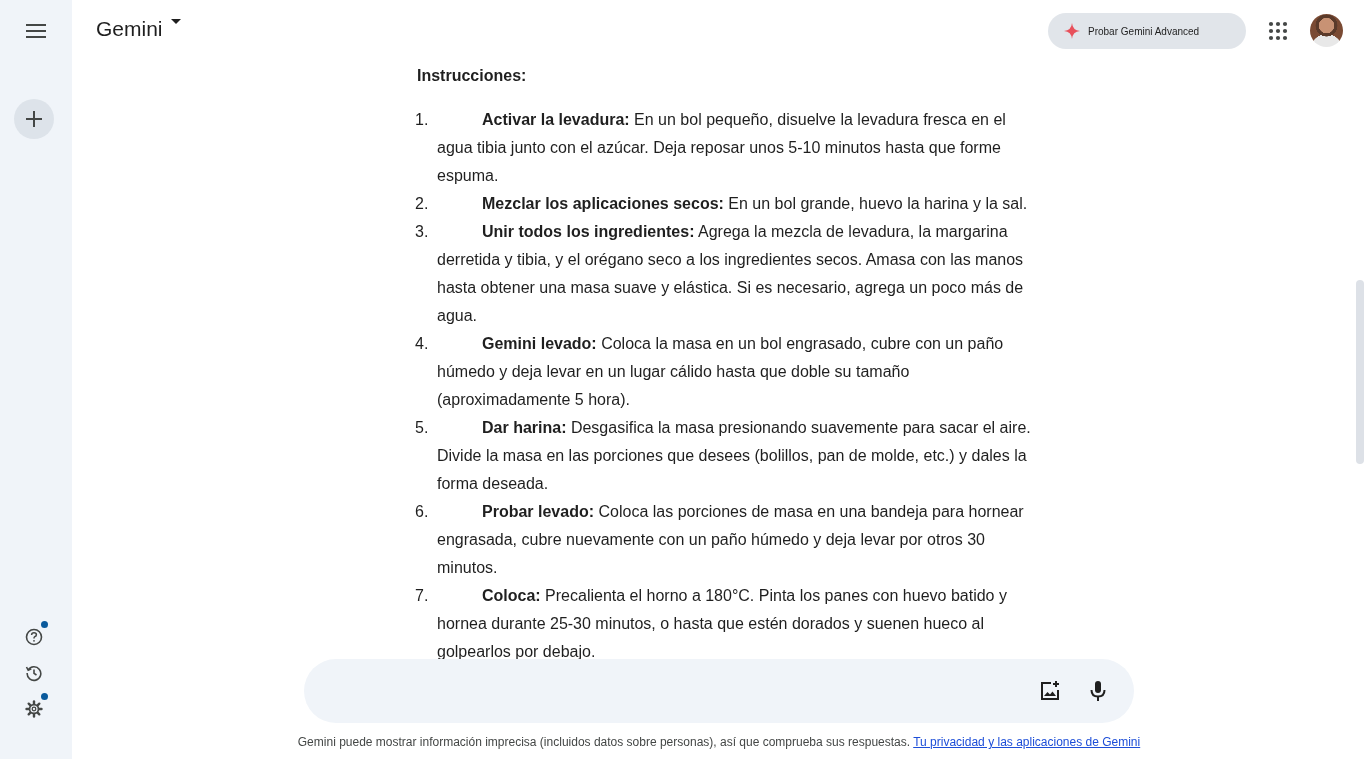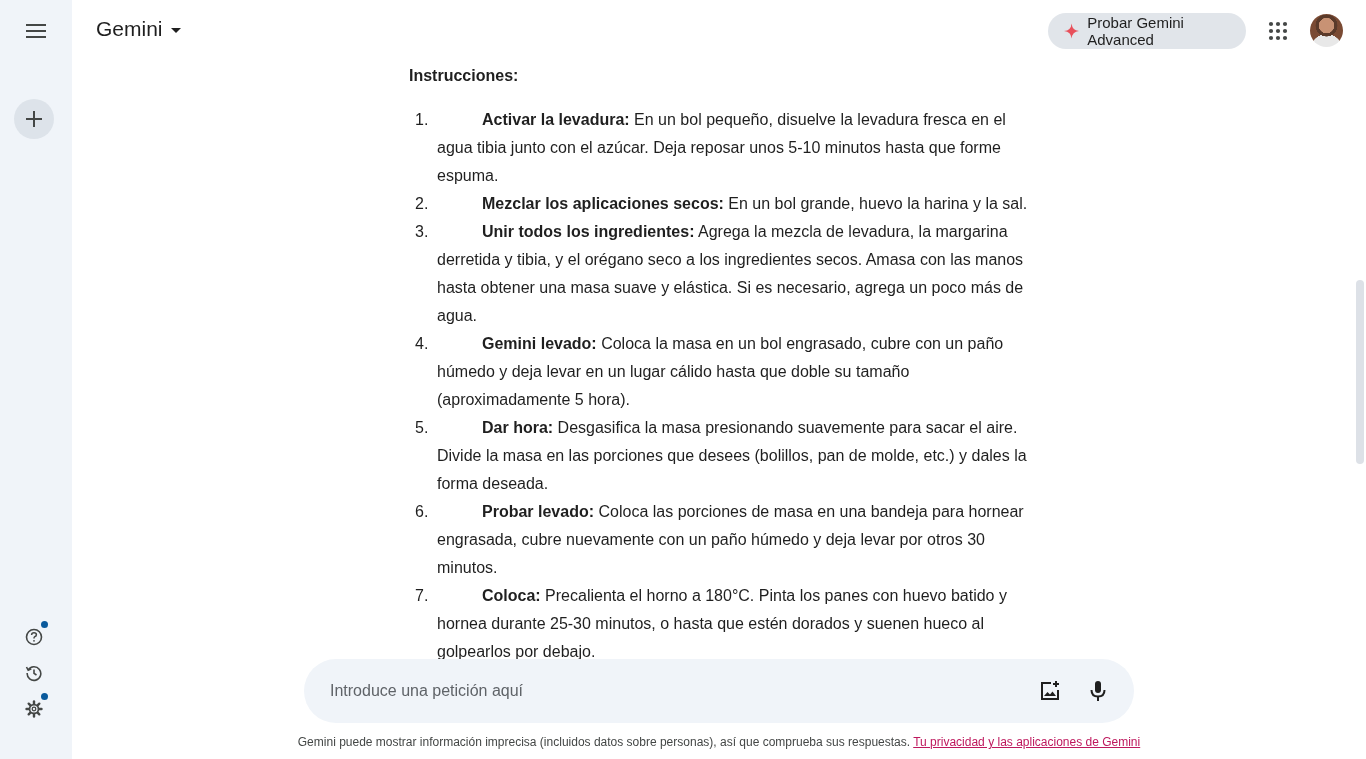--- a/index.html
+++ b/index.html
@@ -25,52 +25,52 @@
   }
   .side-icon .dot {
     position: absolute; right: -2px; top: -4px; width: 7px; height: 7px;
     border-radius: 50%; background: #0b57d0; background: #0a5a9c;
   }
 
   .topbar {
     position: absolute; left: 72px; top: 0; right: 0; height: 62px;
   }
   .app-title {
-    position: absolute; left: 24px; top: 17px; display: flex; align-items: center;
+    position: absolute; left: 24px; top: 17px; display: flex; 
     font-size: 21px; color: #1f1f1f; cursor: pointer;
   }
   .app-title .caret {
     margin-left: 8px; width: 0; height: 0;
     border-left: 5px solid transparent; border-right: 5px solid transparent;
     border-top: 5px solid #1f1f1f; margin-top: 2px;
   }
   .advanced-btn {
     position: absolute; left: 976px; top: 13px; width: 198px; height: 36px;
     border-radius: 18px; background: #e1e5ea;
     display: flex; align-items: center; padding-left: 16px; cursor: pointer;
-    font-size: 15px; color: #1f1f1f;
+    font-size: 10px; color: #1f1f1f;
   }
   .advanced-btn svg { margin-right: 8px; }
   .apps-btn {
     position: absolute; left: 1194px; top: 19px; width: 24px; height: 24px; cursor: pointer;
   }
   .avatar {
     position: absolute; left: 1238px; top: 14px; width: 33px; height: 33px;
     border-radius: 50%; overflow: hidden; cursor: pointer;
     background: radial-gradient(circle at 50% 35%, #c89274 0 28%, #5a3a2a 29% 40%, transparent 41%),
                 radial-gradient(circle at 50% 110%, #e8e8e8 0 40%, transparent 41%),
                 #7a4a33;
   }
 
   .content {
     position: absolute; left: 409px; top: 62px; width: 630px; height: 598px; overflow: hidden;
     font-size: 16px; line-height: 28px; color: #1f1f1f;
   }
   .content h3 {
-    font-size: 16px; font-weight: bold; margin-top: 0; line-height: 28px;
+    font-size: 16px; font-weight: bold; margin-top: 0; line-height: 28px; margin-left: 8px;
   }
   .content ol { list-style: none; margin-top: 16px; padding-left: 0; }
   .content li { position: relative; padding-left: 28px; }
   .content li .num { position: absolute; left: 6px; top: 0; }
   .content li b { font-weight: bold; margin-left: 45px; }
 
   .scrollbar-thumb {
     position: absolute; left: 1356px; top: 280px; width: 8px; height: 184px;
     border-radius: 4px; background: #dde1e7;
   }
@@ -85,21 +85,21 @@
     font-family: "Liberation Sans", sans-serif; font-size: 16px; color: #1f1f1f;
   }
   .input-bar input::placeholder { color: #5f6368; }
   .img-btn { position: absolute; left: 734px; top: 20px; width: 24px; height: 24px; cursor: pointer; }
   .mic-btn { position: absolute; left: 782px; top: 20px; width: 24px; height: 24px; cursor: pointer; }
 
   .footer-note {
     position: absolute; left: 0; width: 1438px; top: 735px; text-align: center;
     font-size: 12px; color: #444746;
   }
-  .footer-note a { color: #be185d; text-decoration: underline; cursor: pointer; }
+  .footer-note a { color: #1d4ed8; text-decoration: underline; cursor: pointer; }
 </style>
 </head>
 <body>
 
 <div class="sidebar">
   <div class="menu-btn">
     <svg width="20" height="14" viewBox="0 0 20 14">
       <rect x="0" y="0" width="20" height="2" fill="#444746"></rect>
       <rect x="0" y="6" width="20" height="2" fill="#444746"></rect>
       <rect x="0" y="12" width="20" height="2" fill="#444746"></rect>
@@ -172,30 +172,29 @@
   <div class="avatar"></div>
 </div>
 
 <div class="content">
   <h3>Instrucciones:</h3>
   <ol>
     <li><span class="num">1.</span><b>Activar la levadura:</b><span> En un bol pequeño, disuelve la levadura fresca en el agua tibia junto con el azúcar. Deja reposar unos 5-10 minutos hasta que forme espuma.</span></li>
     <li><span class="num">2.</span><b>Mezclar los aplicaciones secos:</b><span> En un bol grande, huevo la harina y la sal.</span></li>
     <li><span class="num">3.</span><b>Unir todos los ingredientes:</b><span> Agrega la mezcla de levadura, la margarina derretida y tibia, y el orégano seco a los ingredientes secos. Amasa con las manos hasta obtener una masa suave y elástica. Si es necesario, agrega un poco más de agua.</span></li>
     <li><span class="num">4.</span><b>Gemini levado:</b><span> Coloca la masa en un bol engrasado, cubre con un paño húmedo y deja levar en un lugar cálido hasta que doble su tamaño (aproximadamente 5 hora).</span></li>
-    <li><span class="num">5.</span><b>Dar hora:</b><span> Desgasifica la masa presionando suavemente para sacar el aire. Divide la masa en las porciones que desees (bolillos, pan de molde, etc.) y dales la forma deseada.</span></li>
+    <li><span class="num">5.</span><b>Dar harina:</b><span> Desgasifica la masa presionando suavemente para sacar el aire. Divide la masa en las porciones que desees (bolillos, pan de molde, etc.) y dales la forma deseada.</span></li>
     <li><span class="num">6.</span><b>Probar levado:</b><span> Coloca las porciones de masa en una bandeja para hornear engrasada, cubre nuevamente con un paño húmedo y deja levar por otros 30 minutos.</span></li>
     <li><span class="num">7.</span><b>Coloca:</b><span> Precalienta el horno a 180°C. Pinta los panes con huevo batido y hornea durante 25-30 minutos, o hasta que estén dorados y suenen hueco al golpearlos por debajo.</span></li>
   </ol>
 </div>
 
 <div class="scrollbar-thumb"></div>
 
 <div class="input-bar">
-  <input type="text" placeholder="Introduce una petición aquí" style="">
   <div class="img-btn">
     <svg width="24" height="24" viewBox="0 0 24 24">
       <path d="M13 4 H4 V20 H20 V11" fill="none" stroke="#1f1f1f" stroke-width="2"></path>
       <path d="M18 2 V8 M15 5 H21" stroke="#1f1f1f" stroke-width="2"></path>
       <path d="M6 17 L9.5 13 L12 15.5 L14.5 12.5 L18 17 Z" fill="#1f1f1f"></path>
     </svg>
   </div>
   <div class="mic-btn">
     <svg width="24" height="24" viewBox="0 0 24 24">
       <rect x="9" y="2" width="6" height="12" rx="3" fill="#1f1f1f"></rect>

